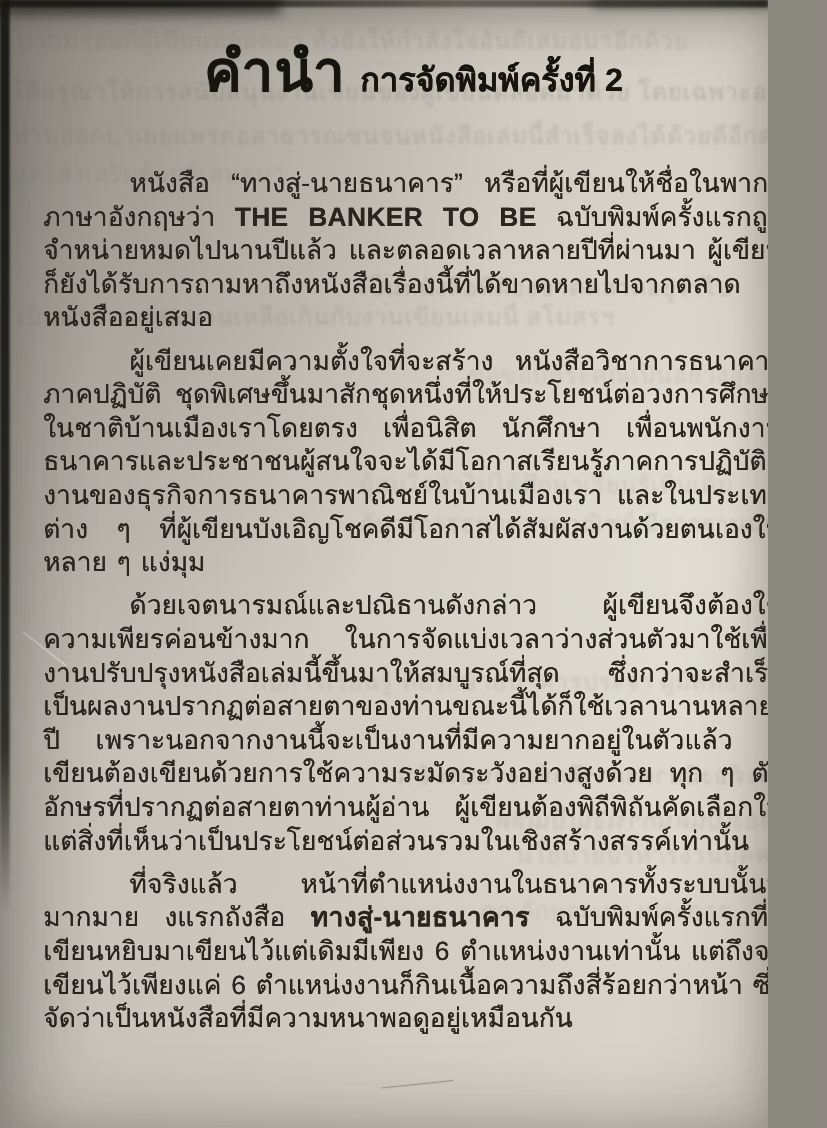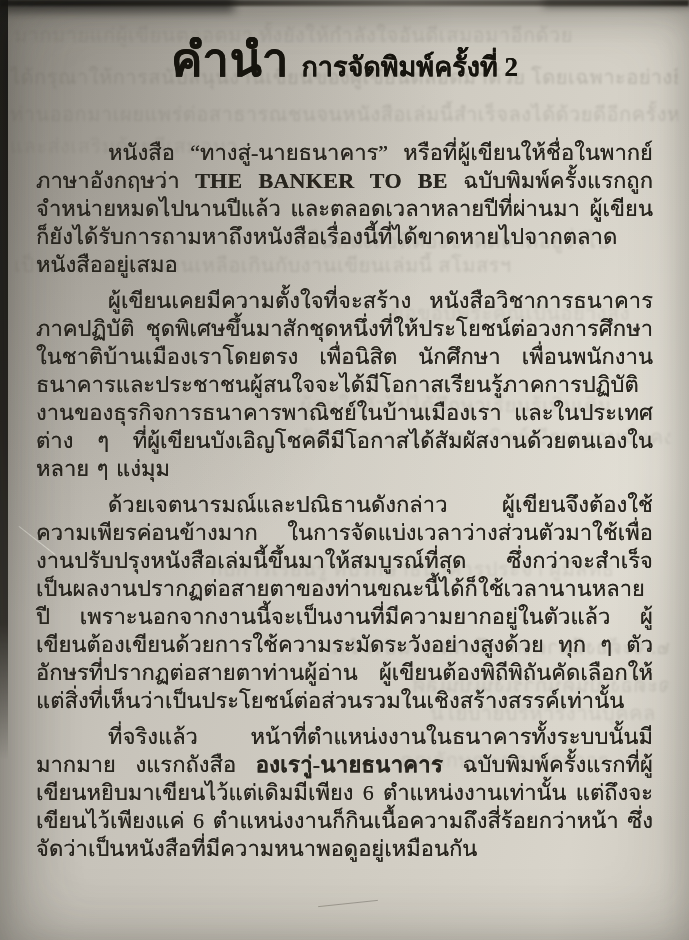--- a/index.html
+++ b/index.html
@@ -1,23 +1,23 @@
 <!DOCTYPE html>
 <html><head>
 <meta charset="utf-8">
 <style>
   html,body{margin:0;padding:0;}
   body{width:689px;height:940px;overflow:hidden;background:#8a877f;}
   .page{
-    position:relative;width:689px;height:940px;overflow:hidden;
+    position:relative;width:640px;height:940px;overflow:hidden;
     background:
       radial-gradient(ellipse at 8% 6%, rgba(70,66,58,.30), rgba(70,66,58,0) 45%),
       radial-gradient(ellipse at 95% 50%, rgba(255,253,244,.25), rgba(255,253,244,0) 55%),
       linear-gradient(100deg,#b3afa7 0%,#c7c3ba 28%,#d1cdc3 60%,#d8d4ca 84%,#cfcbc1 100%);
-    font-family:Liberation Serif, serif;
+    font-family:Liberation Sans, sans-serif;
   }
   .page::after{
     content:"";position:absolute;inset:0;pointer-events:none;
     box-shadow:inset 0 0 70px rgba(62,58,50,.22), inset 28px 0 55px rgba(52,50,44,.20), inset 0 14px 30px rgba(40,38,33,.18);
   }
   
   .edge-top{position:absolute;top:0;left:0;width:100%;height:6px;background:linear-gradient(to right,#0b0a09,#2e2c27 35%,#6b675f 60%,#3a3731 92%,#171511);opacity:.85;filter:blur(.8px);}
   .edge-top-blob{position:absolute;top:-4px;left:-6px;width:240px;height:16px;background:#050505;filter:blur(5px);opacity:.55;}
   .edge-top-right{position:absolute;top:-3px;right:-4px;width:150px;height:10px;background:#1c1a16;filter:blur(4px);opacity:.5;}
   .edge-left{position:absolute;top:0;left:0;width:8px;height:760px;background:linear-gradient(to bottom,#060605 0%,#12110e 55%,#26241f 82%,rgba(38,36,31,0) 100%);filter:blur(.7px);opacity:.9;}
@@ -69,21 +69,21 @@
 
   <div class="content">
     <div class="heading">
       <span class="h-main">คำนำ</span>
       <span class="h-sub">การจัดพิมพ์ครั้งที่ 2</span>
     </div>
     <div id="paragraphs">
         <p class="body-para"><span>หนังสือ “ทางสู่-นายธนาคาร” หรือที่ผู้เขียนให้ชื่อในพากย์ภาษาอังกฤษว่า </span><span class="seg-bold">THE BANKER TO BE</span><span> ฉบับพิมพ์ครั้งแรกถูกจำหน่ายหมดไปนานปีแล้ว และตลอดเวลาหลายปีที่ผ่านมา ผู้เขียนก็ยังได้รับการถามหาถึงหนังสือเรื่องนี้ที่ได้ขาดหายไปจากตลาดหนังสืออยู่เสมอ</span></p>
         <p class="body-para"><span>ผู้เขียนเคยมีความตั้งใจที่จะสร้าง หนังสือวิชาการธนาคารภาคปฏิบัติ ชุดพิเศษขึ้นมาสักชุดหนึ่งที่ให้ประโยชน์ต่อวงการศึกษาในชาติบ้านเมืองเราโดยตรง เพื่อนิสิต นักศึกษา เพื่อนพนักงานธนาคารและประชาชนผู้สนใจจะได้มีโอกาสเรียนรู้ภาคการปฏิบัติงานของธุรกิจการธนาคารพาณิชย์ในบ้านเมืองเรา และในประเทศต่าง ๆ ที่ผู้เขียนบังเอิญโชคดีมีโอกาสได้สัมผัสงานด้วยตนเองในหลาย ๆ แง่มุม</span></p>
         <p class="body-para"><span>ด้วยเจตนารมณ์และปณิธานดังกล่าว ผู้เขียนจึงต้องใช้ความเพียรค่อนข้างมาก ในการจัดแบ่งเวลาว่างส่วนตัวมาใช้เพื่องานปรับปรุงหนังสือเล่มนี้ขึ้นมาให้สมบูรณ์ที่สุด ซึ่งกว่าจะสำเร็จเป็นผลงานปรากฏต่อสายตาของท่านขณะนี้ได้ก็ใช้เวลานานหลายปี เพราะนอกจากงานนี้จะเป็นงานที่มีความยากอยู่ในตัวแล้ว ผู้เขียนต้องเขียนด้วยการใช้ความระมัดระวังอย่างสูงด้วย ทุก ๆ ตัวอักษรที่ปรากฏต่อสายตาท่านผู้อ่าน ผู้เขียนต้องพิถีพิถันคัดเลือกให้แต่สิ่งที่เห็นว่าเป็นประโยชน์ต่อส่วนรวมในเชิงสร้างสรรค์เท่านั้น</span></p>
-        <p class="body-para"><span>ที่จริงแล้ว หน้าที่ตำแหน่งงานในธนาคารทั้งระบบนั้นมีมากมาย งแรกถังสือ </span><span class="seg-bold">องเราู่-นายธนาคาร</span><span> ฉบับพิมพ์ครั้งแรกที่ผู้เขียนหยิบมาเขียนไว้แต่เดิมมีเพียง 6 ตำแหน่งงานเท่านั้น แต่ถึงจะเขียนไว้เพียงแค่ 6 ตำแหน่งงานก็กินเนื้อความถึงสี่ร้อยกว่าหน้า ซึ่งจัดว่าเป็นหนังสือที่มีความหนาพอดูอยู่เหมือนกัน</span></p>
+        <p class="body-para"><span>ที่จริงแล้ว หน้าที่ตำแหน่งงานในธนาคารทั้งระบบนั้นมีมากมาย งแรกถังสือ </span><span class="seg-bold">ทางสู่-นายธนาคาร</span><span> ฉบับพิมพ์ครั้งแรกที่ผู้เขียนหยิบมาเขียนไว้แต่เดิมมีเพียง 6 ตำแหน่งงานเท่านั้น แต่ถึงจะเขียนไว้เพียงแค่ 6 ตำแหน่งงานก็กินเนื้อความถึงสี่ร้อยกว่าหน้า ซึ่งจัดว่าเป็นหนังสือที่มีความหนาพอดูอยู่เหมือนกัน</span></p>
       </div>
   </div>
 
   <div class="edge-top"></div>
   <div class="edge-top-blob"></div>
   <div class="edge-top-right"></div>
   <div class="edge-left"></div>
   <div class="scratch-a"></div>
   <div class="scratch-b"></div>
 

